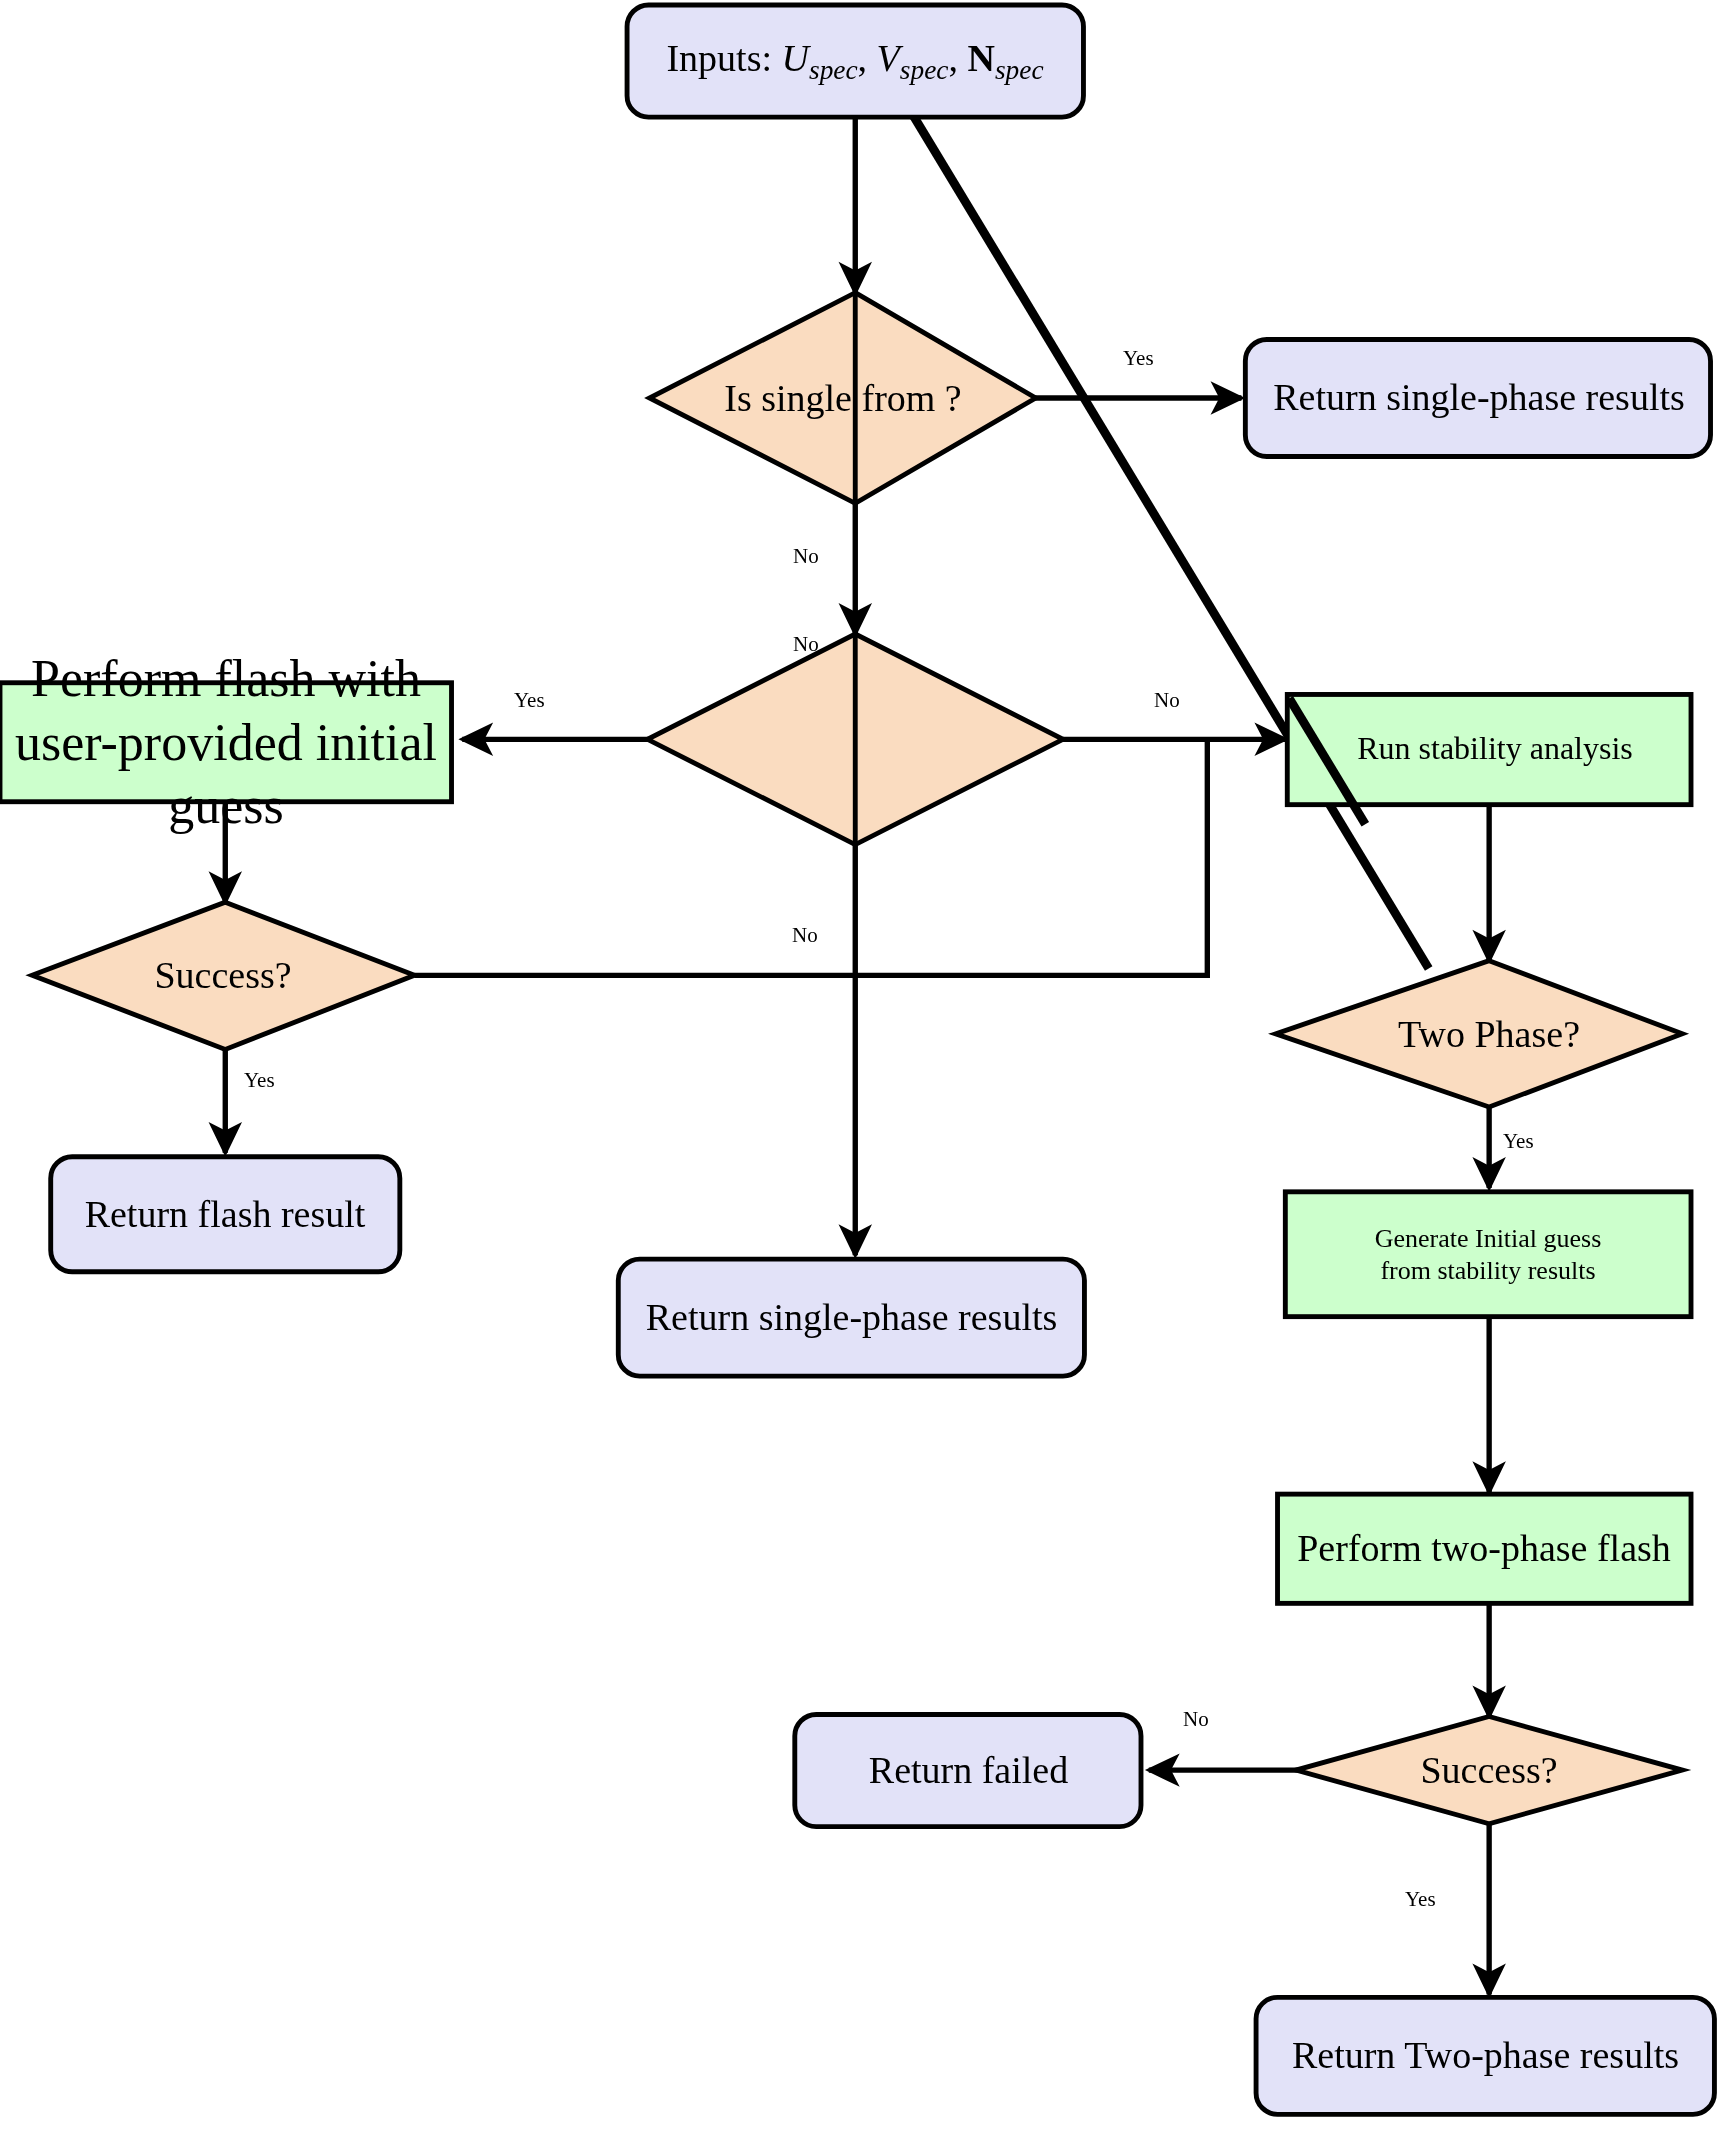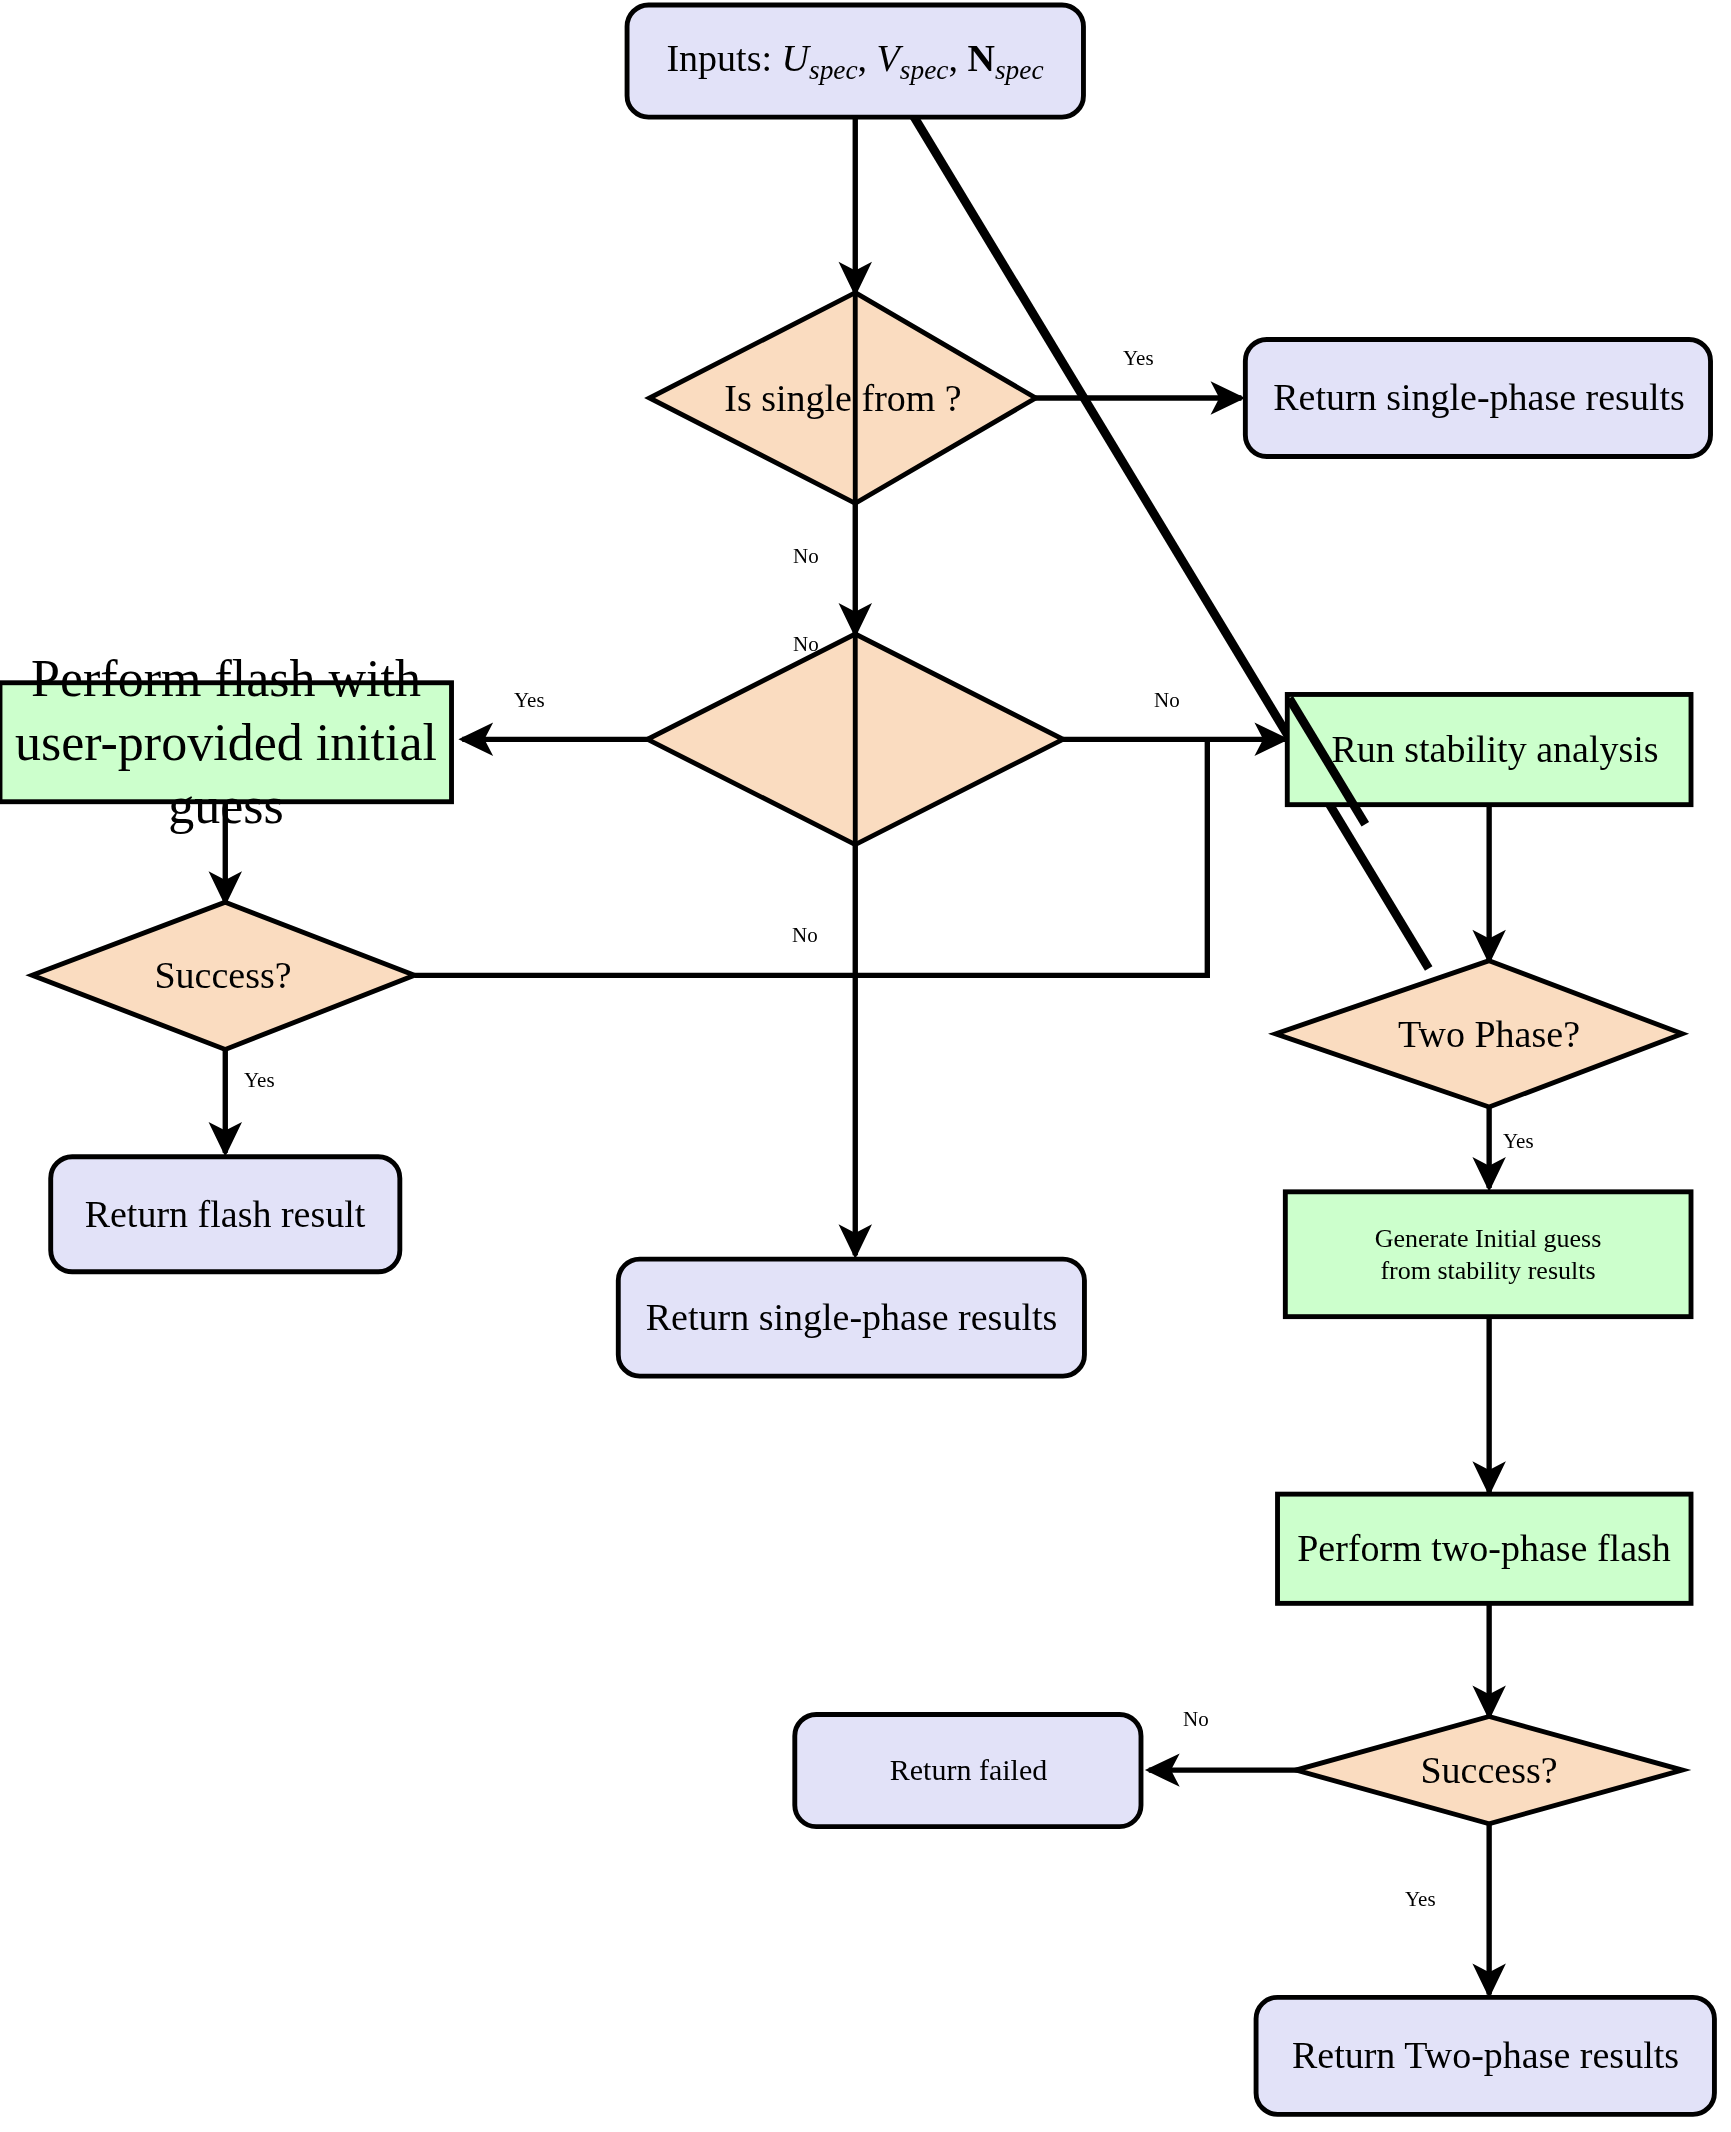--- a/index.html
+++ b/index.html
@@ -109,38 +109,38 @@
   </div>
 
   <div class="nodetext" style="left:650px;top:369px;width:386px;height:59px;font-size:38px;">Is single from ?</div>
 
   <div class="nodetext" style="left:1257px;top:339px;width:444px;height:117px;font-size:38px;">Return single-phase results</div>
 
 
   <div class="nodetext" style="left:2px;top:683px;width:448px;height:119px;font-size:52px;">Perform flash with
 user-provided initial guess</div>
 
-  <div class="nodetext" style="left:1299px;top:694px;width:392px;height:110px;font-size:38px;">Run stability analysis</div>
+  <div class="nodetext" style="left:1299px;top:694px;width:392px;height:110px;font-size:32px;">Run stability analysis</div>
 
   <div class="nodetext" style="left:32px;top:946px;width:382px;height:59px;font-size:38px;">Success?</div>
 
   <div class="nodetext" style="left:62px;top:1157px;width:326px;height:115px;font-size:38px;">Return flash result</div>
 
   <div class="nodetext" style="left:630px;top:1259px;width:443px;height:117px;font-size:38px;">Return single-phase results</div>
 
   <div class="nodetext" style="left:1297px;top:1005px;width:384px;height:59px;font-size:38px;">Two Phase?</div>
 
   <div class="nodetext" style="left:1293px;top:1192px;width:390px;height:125px;font-size:26px;">Generate Initial guess
 from stability results</div>
 
   <div class="nodetext" style="left:1285px;top:1494px;width:398px;height:109px;font-size:38px;">Perform two-phase flash</div>
 
   <div class="nodetext" style="left:1298px;top:1741px;width:382px;height:59px;font-size:38px;">Success?</div>
 
-  <div class="nodetext" style="left:807px;top:1714px;width:323px;height:112px;font-size:30px;">Return failed</div>
+  <div class="nodetext" style="left:807px;top:1714px;width:323px;height:112px;font-size:38px;">Return failed</div>
 
   <div class="nodetext" style="left:1268px;top:1997px;width:435px;height:117px;font-size:38px;">Return Two-phase results</div>
 
   <div class="edgelabel" style="left:1123px;top:346px;">Yes</div>
 
   <div class="edgelabel" style="left:793px;top:544px;">No</div>
 
   <div class="edgelabel" style="left:793px;top:632px;">No</div>
 
   <div class="edgelabel" style="left:514px;top:688px;">Yes</div>

